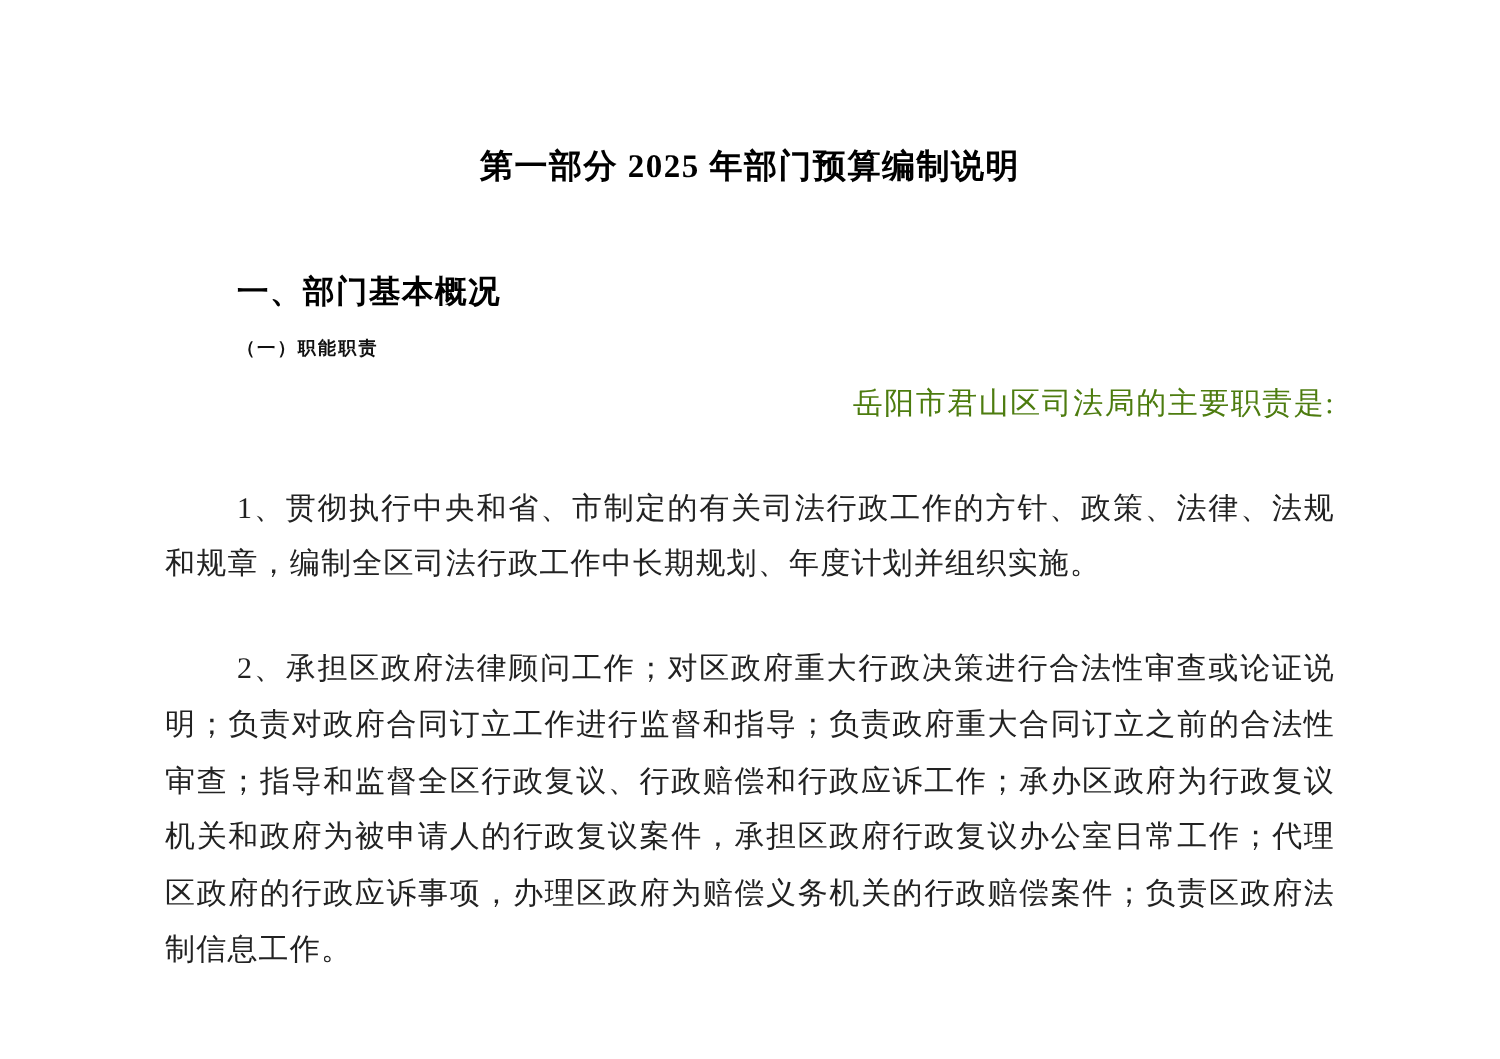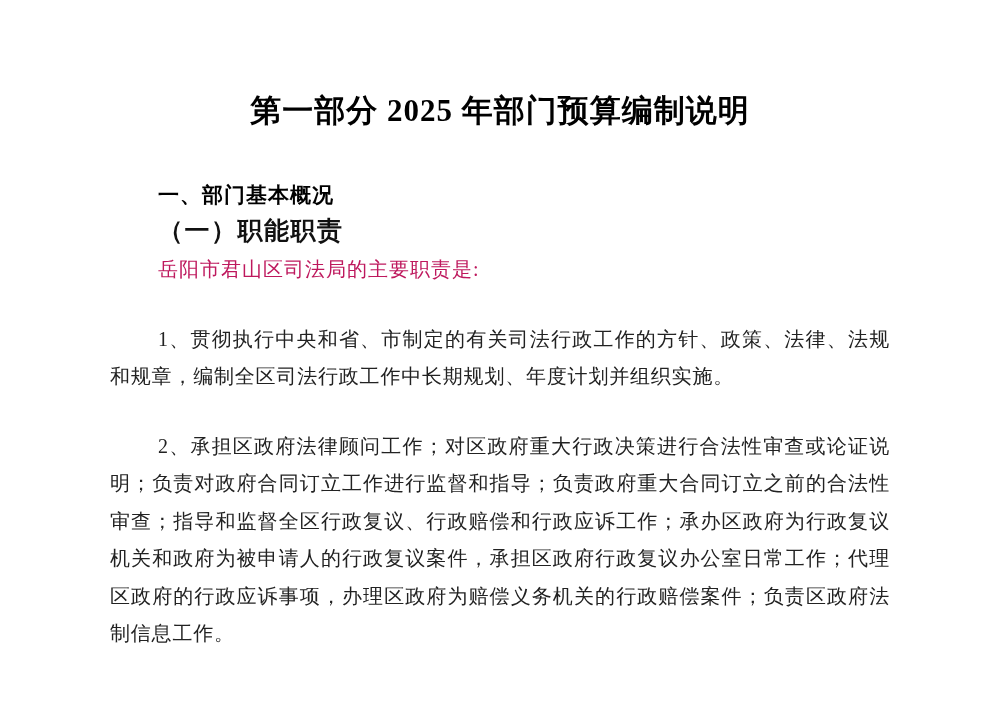--- a/index.html
+++ b/index.html
@@ -12,59 +12,60 @@
     height: 706px;
     margin: 0 auto;
     background: #ffffff;
     overflow: hidden;
     font-family: "Liberation Serif", "DejaVu Serif", serif;
     color: #1c1c1c;
   }
   .doc-title {
     padding-top: 96px;
     text-align: center;
-    font-size: 31px;
+    font-size: 22px;
     line-height: 30px;
     font-weight: bold;
     color: #000000;
     letter-spacing: 1px;
     font-family: "Liberation Serif", "DejaVu Serif", serif;
   }
   .doc-content {
     margin: 50px 110px 0 110px;
     line-height: 37.5px;
     font-size: 20px;
   }
   .section-heading {
     font-family: "Liberation Sans", "DejaVu Sans", sans-serif;
     font-weight: bold;
     font-size: 21px;
     color: #000000;
     padding-left: 48px;
     letter-spacing: 1px;
   }
   .subsection-heading {
-    font-family: Liberation Mono, monospace;
+    font-family: Liberation Serif, serif;
     font-weight: bold;
-    font-size: 25px;
+    font-size: 12px;
     color: #111111;
     padding-left: 48px;
     letter-spacing: 1.5px;
   }
   .body-par {
     text-indent: 48px;
     text-align: justify;
     letter-spacing: 0.8px;
     color: #222222;
     margin-top: 32px;
   }
   .intro-line {
     text-indent: 48px;
     letter-spacing: 1px;
-    color: #be185d;
+    color: #4d7c0f;
+    text-align: right;
   }
 </style>
 </head>
 <body>
 
 <div class="doc-page">
 
   <h1 class="doc-title">第一部分 2025 年部门预算编制说明</h1>
 
   <div class="doc-content">

